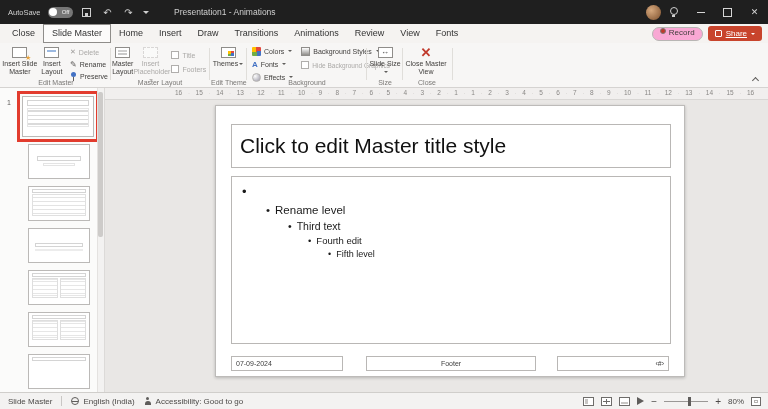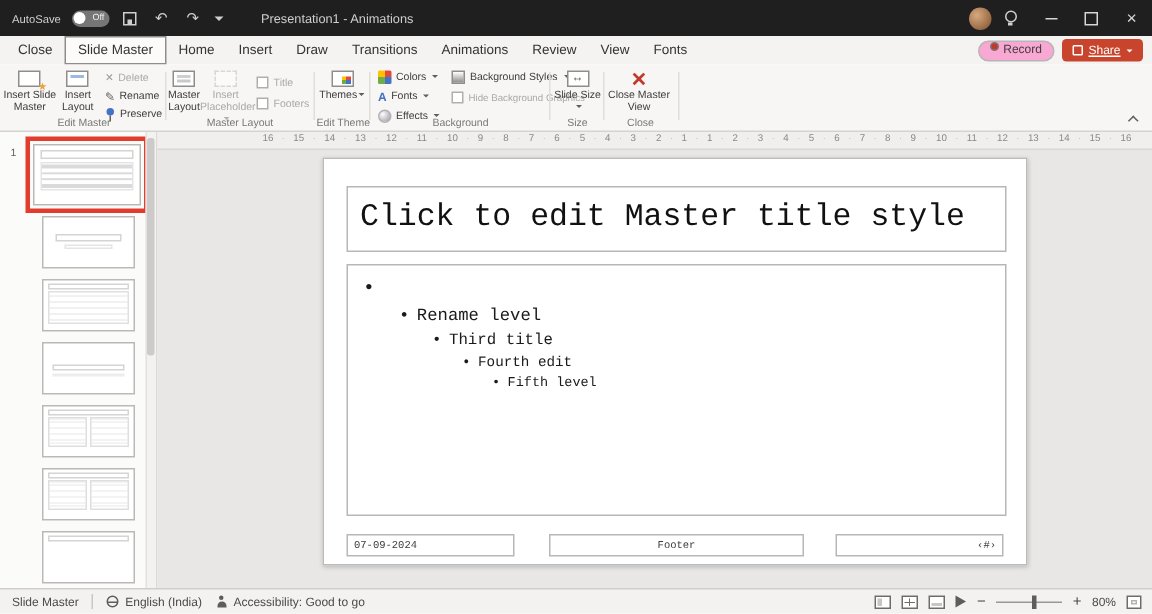--- a/index.html
+++ b/index.html
@@ -108,21 +108,21 @@
   .t2 span { flex:1; border:1px solid #dedede; background:repeating-linear-gradient(to bottom, #e6e6e6 0 1px, transparent 1px 4px); background-origin:content-box; padding:2px; }
   .sscroll { position:absolute; right:0; top:0; width:7px; height:100%; background:#f3f2f1; border-left:1px solid #e4e2e0; }
   .sthumb { position:absolute; right:1px; top:4px; width:5px; height:145px; background:#cdcbc9; border-radius:2px; cursor:pointer; }
 
   
   .editor { position:absolute; left:105px; top:88px; width:663px; height:304px; background:#e9e7e5; }
   .ruler { position:absolute; left:0; top:0; right:0; height:12px; background:#f1efee; border-bottom:1px solid #d9d7d5; }
   .ruler-nums { position:absolute; left:70px; top:1px; width:580px; display:flex; justify-content:space-between; align-items:center; font-size:6.5px; color:#8a8886; }
   .rdot { color:#bdbbb9; font-size:6px; }
   .canvas { position:absolute; left:0; top:12px; right:0; bottom:0; }
-  .slide { position:absolute; left:110px; top:5px; width:470px; height:272px; background:#fff; border:1px solid #bdbbb9; box-shadow:0 1px 3px rgba(0,0,0,.22);font-family:Liberation Mono, monospace; }
+  .slide { position:absolute; left:110px; top:5px; width:470px; height:272px; background:#fff; border:1px solid #bdbbb9; box-shadow:0 1px 3px rgba(0,0,0,.22); }
   .ph { position:absolute; border:1px solid #b9b7b5; }
   .ph-title { left:15px; top:18px; width:440px; height:44px; }
   .ph-title .ttext { padding-left:8px; line-height:42px; font-size:21px; color:#111; white-space:nowrap; }
   .ph-body { left:15px; top:70px; width:440px; height:168px; padding:5px 4px; }
   .blevel { display:flex; align-items:baseline; color:#1a1a1a; }
   .blevel .bullet { margin-right:5px; }
   .blevel.l1 { font-size:13px; padding-left:6px;  margin-top:2px; }
   .blevel.l2 { font-size:11.5px; padding-left:30px; margin-top:5px; }
   .blevel.l3 { font-size:10.5px; padding-left:52px; margin-top:4px; }
   .blevel.l4 { font-size:9.5px;  padding-left:72px; margin-top:3px; }
@@ -482,21 +482,21 @@
           <div>
               <div class="blevel l1">
                 <span class="bullet">•</span>
               </div>
               <div class="blevel l2">
                 <span class="bullet">•</span>
                 <span>Rename level</span>
               </div>
               <div class="blevel l3">
                 <span class="bullet">•</span>
-                <span>Third title</span>
+                <span>Third text</span>
               </div>
               <div class="blevel l4">
                 <span class="bullet">•</span>
                 <span>Fourth edit</span>
               </div>
               <div class="blevel l5">
                 <span class="bullet">•</span>
                 <span>Fifth level</span>
               </div>
             </div>

